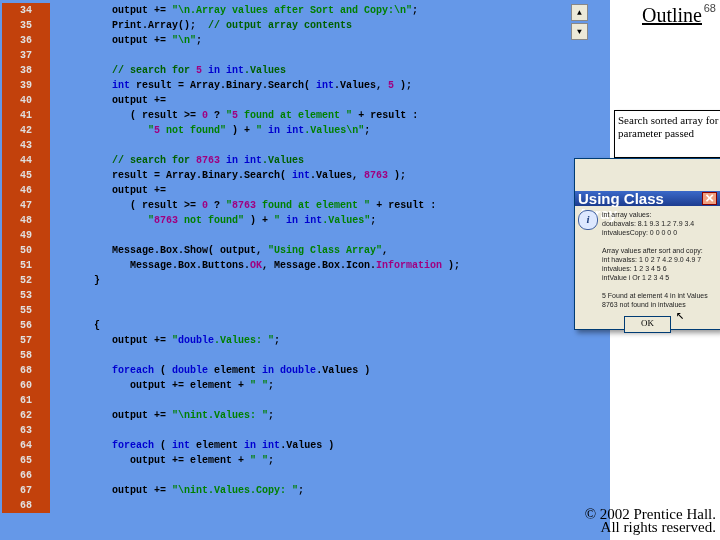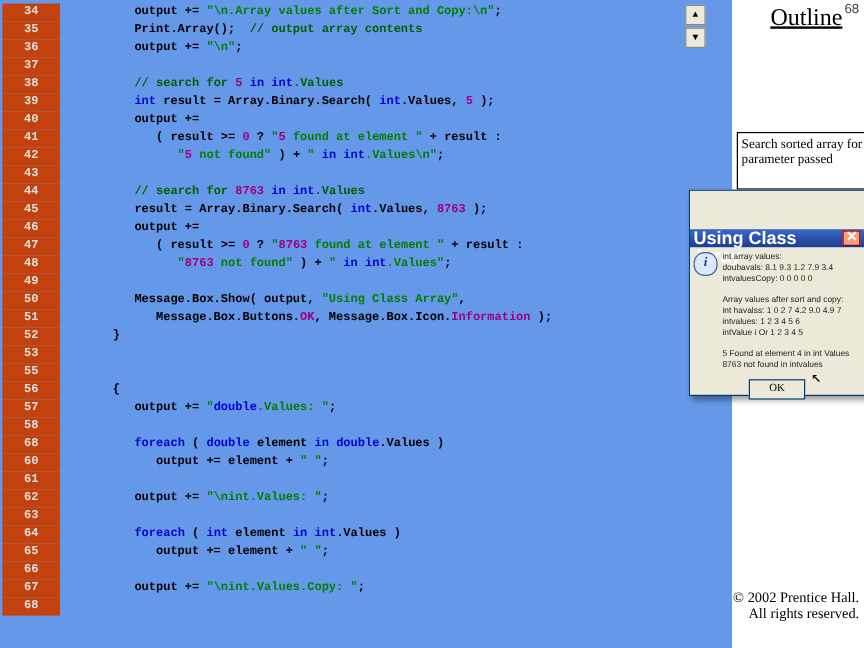--- a/index.html
+++ b/index.html
@@ -18,21 +18,21 @@
 .scroll-arrows div { width: 15px; height: 15px; border: 1px solid #888; background: #ece9d8; font-size: 8px; text-align: center; line-height: 15px; margin-bottom: 2px; }
 .annot-box { position: absolute; left: 614px; top: 110px; width: 104px; height: 40px; background: #fff; border: 1px solid #000; box-shadow: 2px 2px 3px #888; padding: 3px; font-family: "Times New Roman", serif; font-size: 11px; line-height: 13px; }
 .dialog { position: absolute; left: 574px; top: 158px; width: 145px; height: 170px; background: #ece9d8; border: 1px solid #003c74; box-shadow: 3px 3px 5px rgba(0,0,0,0.4); font-family: Tahoma, Arial; font-size: 8px; }
 .dialog-title { background: linear-gradient(#3b69c9,#1c3c8f); color: #fff; height: 15px; line-height: 15px; padding: 0 3px; font-weight: bold; font-size: 15px; display: flex; justify-content: space-between; margin-top: 32px; }
 .dialog-close { width: 13px; height: 11px; background: #f0a080; border: 1px solid #800; color: #fff; text-align: center; line-height: 9px; font-weight: bold; margin-top: 1px; }
 .dialog-body { display: flex; padding: 4px 3px 2px 3px; }
 .dialog-icon { width: 18px; height: 18px; border-radius: 9px; background: #dde8ff; border: 1px solid #4060a0; color: #204080; font-family: "Times New Roman", serif; font-style: italic; font-weight: bold; font-size: 11px; text-align: center; line-height: 16px; margin-right: 4px; flex-shrink: 0; }
 .dialog-text { font-size: 7px; line-height: 9px; color: #222; }
 .dialog-btn { display: block; margin: 5px auto 0 auto; width: 45px; height: 15px; border: 1px solid #003c74; background: #ece9d8; font-family: Tahoma; font-size: 9px; text-align: center; line-height: 13px; }
 .cursor { position: absolute; left: 676px; top: 306px; font-size: 14px; color: #000; }
-.copyright { position: absolute; right: 4px; bottom: 22px; font-family: "Times New Roman", serif; font-size: 12px; text-align: right; line-height: 13px; margin-top: 32px; }
+.copyright { position: absolute; right: 4px; bottom: 6px; font-family: "Times New Roman", serif; font-size: 15px; text-align: right; line-height: 13px; margin-top: 32px; }
 </style>
 </head>
 <body>
 
 <div class="code-area" id="code-container">
     <div class="line">
       <div class="ln">34</div>
       <div class="code">         output += <span class="str">"\n.Array values after Sort and Copy:\n"</span>;</div>
     </div>
     <div class="line">

